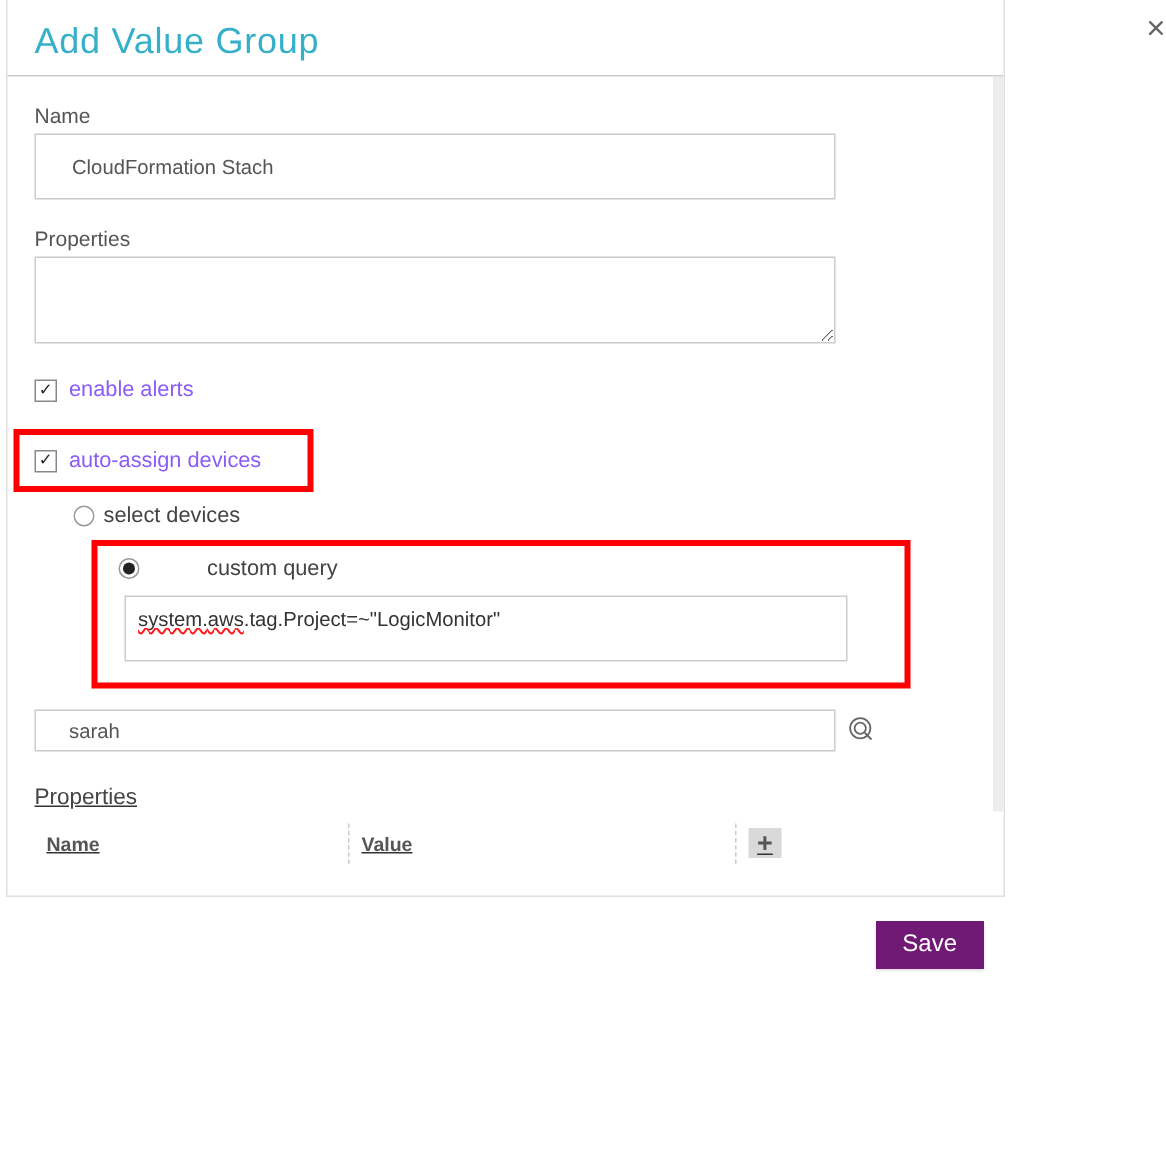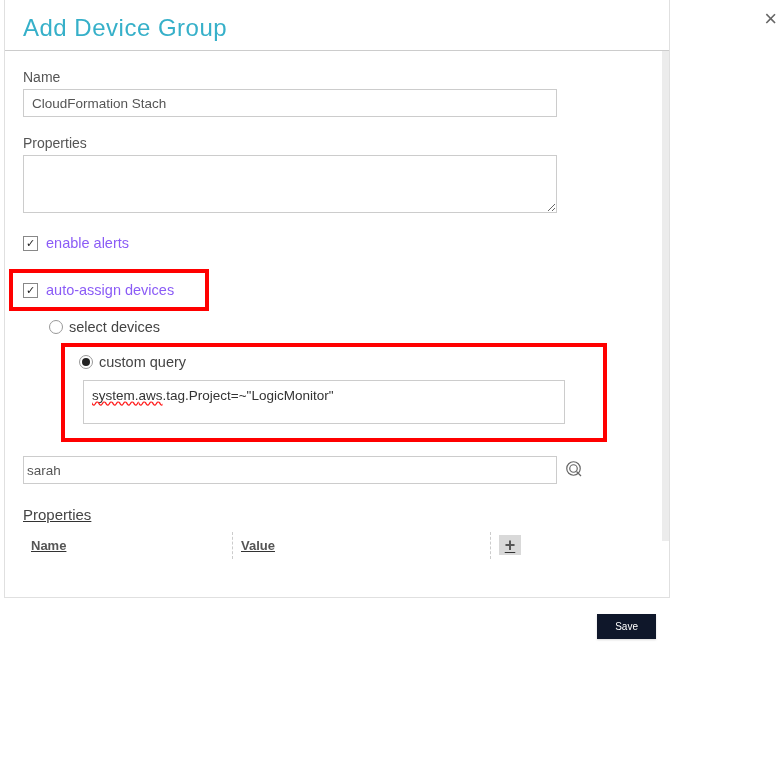--- a/index.html
+++ b/index.html
@@ -64,23 +64,23 @@
       display: block;
       margin-bottom: 4px;
     }
     .section-label {
       font-size: 15px;
       color: #444;
       margin-bottom: 6px;
     }
     .text-input {
       width: 534px;
-      height: 28px;
+      height: 44px;
       border: 1px solid #cccccc;
-      padding: 4px 8px;
+      padding: 4px 24px;
       font-size: 13.5px;
       color: #555;
       outline: none;
     }
     .textarea-desc {
       width: 534px;
       height: 58px;
       border: 1px solid #cccccc;
       padding: 4px 8px;
       font-size: 13.5px;
@@ -185,21 +185,21 @@
       margin-top: 14px;
     }
     .parent-group-wrap {
       position: relative;
       width: 534px;
     }
     .parent-group-input {
       width: 534px;
       height: 28px;
       border: 1px solid #cccccc;
-      padding: 4px 3px;
+      padding: 4px 22px;
       font-size: 13.5px;
       color: #555;
       outline: none;
     }
     .magnify-btn {
       position: absolute;
       right: -28px;
       top: 4px;
       width: 20px;
       height: 20px;
@@ -261,42 +261,42 @@
       justify-content: center;
     }
     .footer {
       position: absolute;
       width: 666px;
       display: flex;
       justify-content: flex-end;
       padding: 16px 10px 0 0;
     }
     .save-btn {
-      background: #0f172a;
+      background: #701a75;
       color: #fff;
       border: none;
       padding: 7px 18px;
-      font-size: 10px;
+      font-size: 16px;
       cursor: pointer;
       box-shadow: 0 1px 2px rgba(0,0,0,0.15);
     }
     .query-text-render {
       font-size: 13.5px;
       color: #333;
     }
   </style>
 </head>
 <body>
 
 <div class="dialog">
 
   <button class="close-btn">×</button>
 
   <div class="dialog-header">
-    <h1 class="dialog-title">Add Device Group</h1>
+    <h1 class="dialog-title">Add Value Group</h1>
   </div>
 
   <div class="dialog-body">
     <div class="scroll-track"></div>
 
     <div class="field-block">
       <label class="field-label">Name</label>
       <input type="text" class="text-input" value="CloudFormation Stach" style="">
     </div>
 
@@ -316,21 +316,21 @@
         <label style="font-size:14.5px;color:#8b5cf6;margin-left:8px;">auto-assign devices</label>
       </div>
 
       <div class="radio-group">
         <div class="radio-row">
           <span class="custom-radio"></span>
           <label>select devices</label>
         </div>
 
         <div class="highlight-query">
-          <div class="radio-row" style="margin-bottom:0;">
+          <div class="radio-row" style="margin-bottom:0;gap:39px;">
             <span class="custom-radio selected"></span>
             <label>custom query</label>
           </div>
           <div class="query-textarea" contenteditable="true" style="">
             <span class="query-text-render"><span class="spell-1">system.</span><span class="spell-1">aws</span><span>.tag.Project=~"LogicMonitor"</span></span>
           </div>
         </div>
       </div>
     </div>
 

